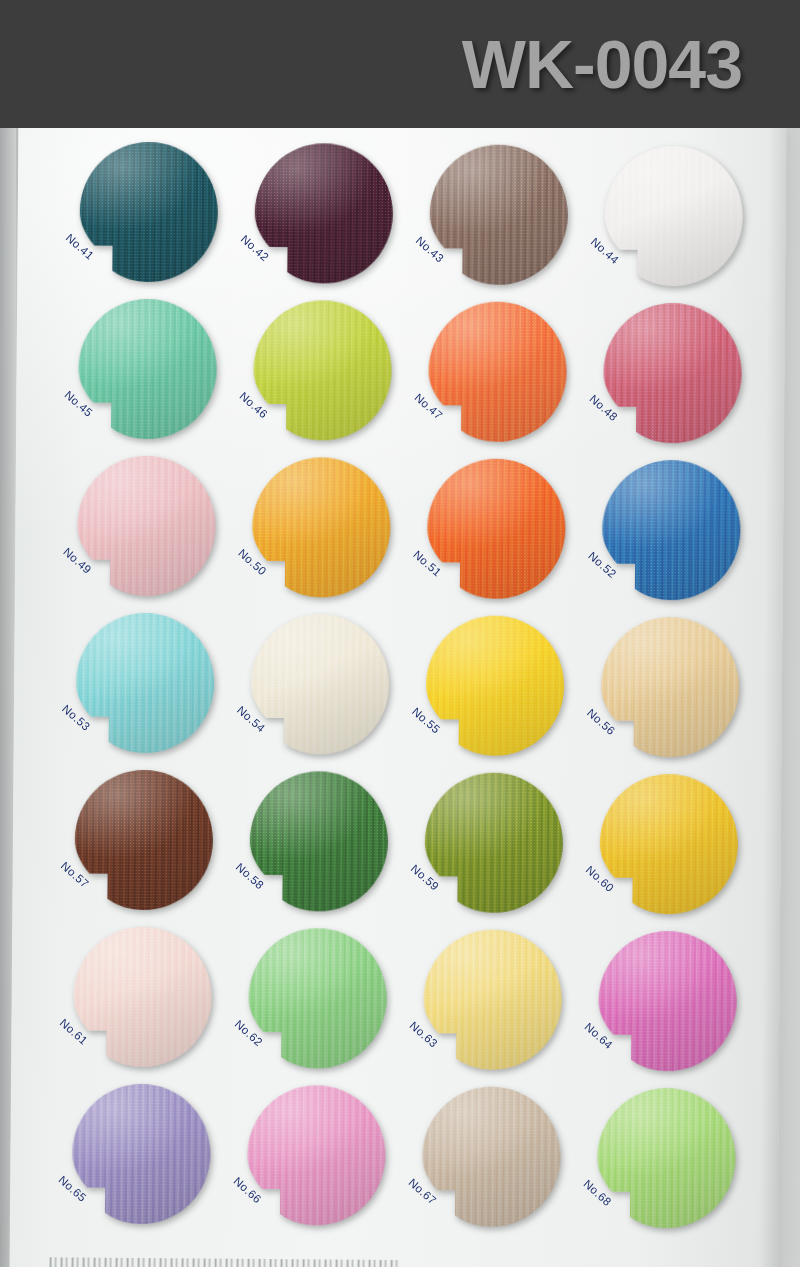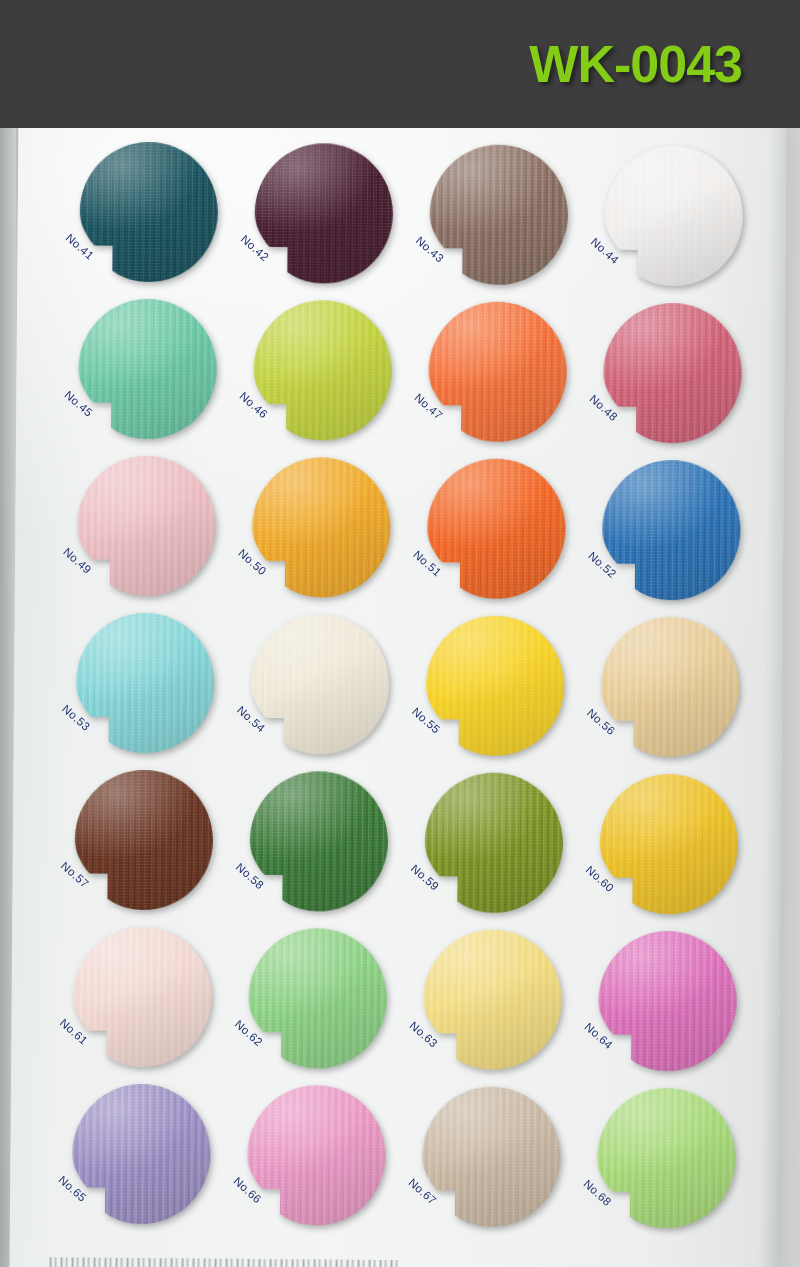--- a/index.html
+++ b/index.html
@@ -12,22 +12,22 @@
 
   
   #header{
     position:absolute;left:0;top:0;width:800px;height:128px;
     background:#3d3d3d;
     display:flex;align-items:center;justify-content:flex-end;
     box-sizing:border-box;padding-right:58px;
     z-index:30;
   }
   #header-title{
-    color:#84cc16;
-    font-size:52px;
+    color:#a3a3a3;
+    font-size:68px;
     font-weight:bold;
     letter-spacing:-1px;
     line-height:1;
     text-shadow:3px 3px 4px rgba(0,0,0,.45);
     white-space:nowrap;
   }
 
   
   #stage{
     position:absolute;left:0;top:128px;width:800px;height:1139px;

